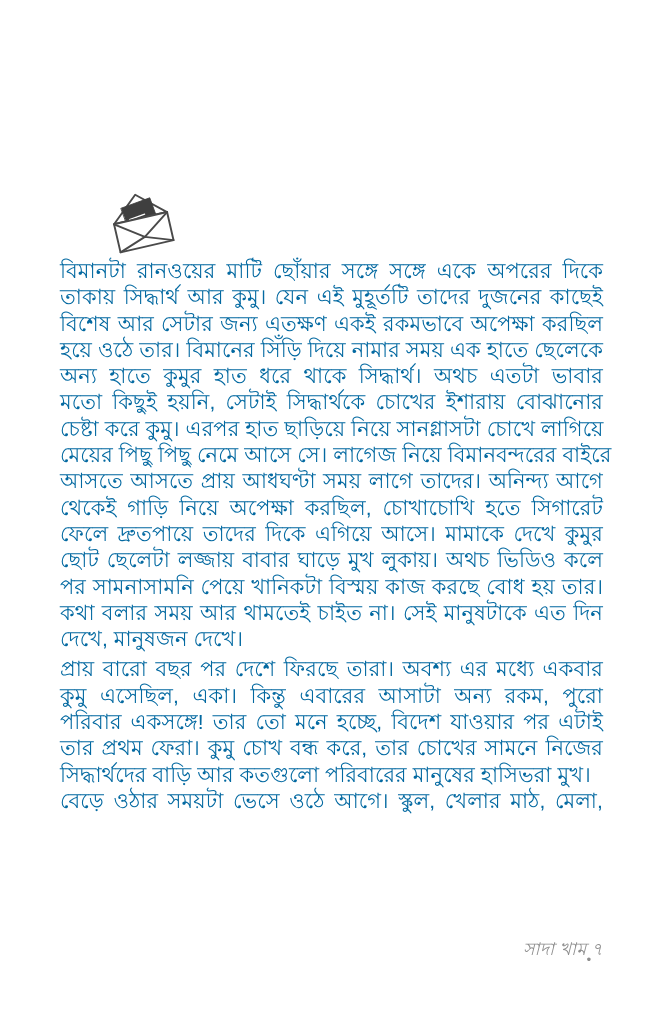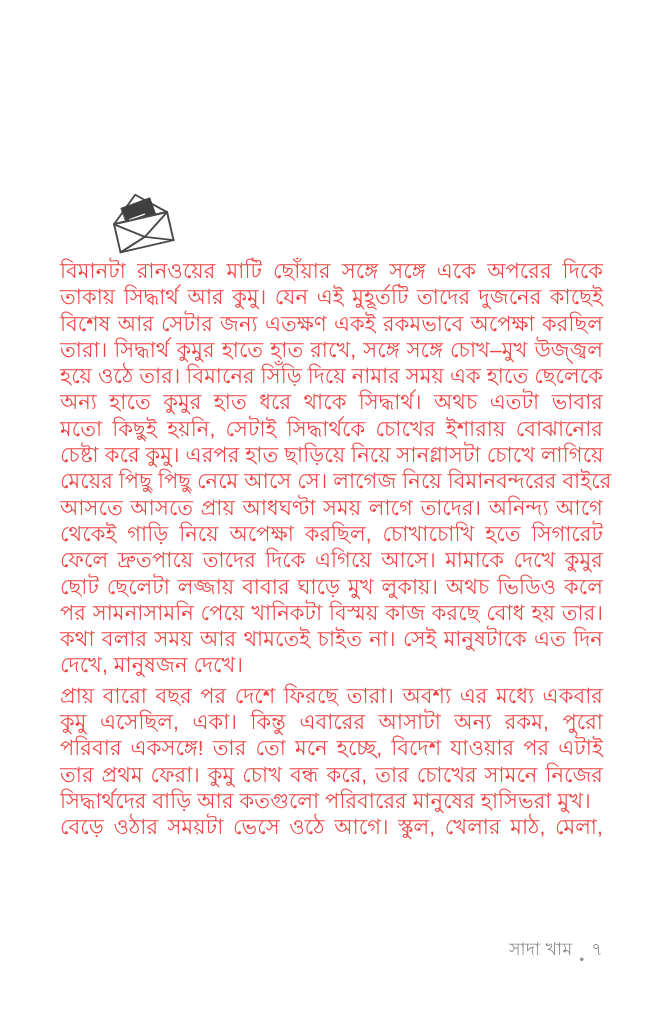--- a/index.html
+++ b/index.html
@@ -46,21 +46,21 @@
   }
   .footer {
     position: absolute;
     right: 60px;
     top: 936px;
     color: #8e8e8e;
     font-size: 17.5px;
     letter-spacing: 0.3px;
     display: flex;
     align-items: flex-end;
-    gap: 7px;
+    font-style: italic;
   }
   .footer .dot {
     font-size: 13px;
     line-height: 1;
     position: relative;
     top: 1px;
   }
 </style>
 </head>
 <body>
@@ -82,26 +82,25 @@
 
         <polygon points="16,40 84,40 84,76 16,76" fill="#ffffff"></polygon>
         <line x1="16" y1="40" x2="50" y2="64"></line>
         <line x1="84" y1="40" x2="50" y2="64"></line>
         <line x1="16" y1="76" x2="50" y2="64"></line>
         <line x1="84" y1="76" x2="50" y2="64"></line>
       </g>
     </svg>
   </div>
 
-  <div class="text-block" style="color: #ef4444;">
+  <div class="text-block" style="color: #0369a1;">
     <div class="para">
         <div class="line">বিমানটা রানওয়ের মাটি ছোঁয়ার সঙ্গে সঙ্গে একে অপরের দিকে</div>
         <div class="line">তাকায় সিদ্ধার্থ আর কুমু। যেন এই মুহূর্তটি তাদের দুজনের কাছেই</div>
         <div class="line">বিশেষ আর সেটার জন্য এতক্ষণ একই রকমভাবে অপেক্ষা করছিল</div>
-        <div class="line">তারা। সিদ্ধার্থ কুমুর হাতে হাত রাখে, সঙ্গে সঙ্গে চোখ–মুখ উজ্জ্বল</div>
         <div class="line">হয়ে ওঠে তার। বিমানের সিঁড়ি দিয়ে নামার সময় এক হাতে ছেলেকে</div>
         <div class="line">অন্য হাতে কুমুর হাত ধরে থাকে সিদ্ধার্থ। অথচ এতটা ভাবার</div>
         <div class="line">মতো কিছুই হয়নি, সেটাই সিদ্ধার্থকে চোখের ইশারায় বোঝানোর</div>
         <div class="line">চেষ্টা করে কুমু। এরপর হাত ছাড়িয়ে নিয়ে সানগ্লাসটা চোখে লাগিয়ে</div>
         <div class="line">মেয়ের পিছু পিছু নেমে আসে সে। লাগেজ নিয়ে বিমানবন্দরের বাইরে</div>
         <div class="line">আসতে আসতে প্রায় আধঘণ্টা সময় লাগে তাদের। অনিন্দ্য আগে</div>
         <div class="line">থেকেই গাড়ি নিয়ে অপেক্ষা করছিল, চোখাচোখি হতে সিগারেট</div>
         <div class="line">ফেলে দ্রুতপায়ে তাদের দিকে এগিয়ে আসে। মামাকে দেখে কুমুর</div>
         <div class="line">ছোট ছেলেটা লজ্জায় বাবার ঘাড়ে মুখ লুকায়। অথচ ভিডিও কলে</div>
         <div class="line">পর সামনাসামনি পেয়ে খানিকটা বিস্ময় কাজ করছে বোধ হয় তার।</div>

